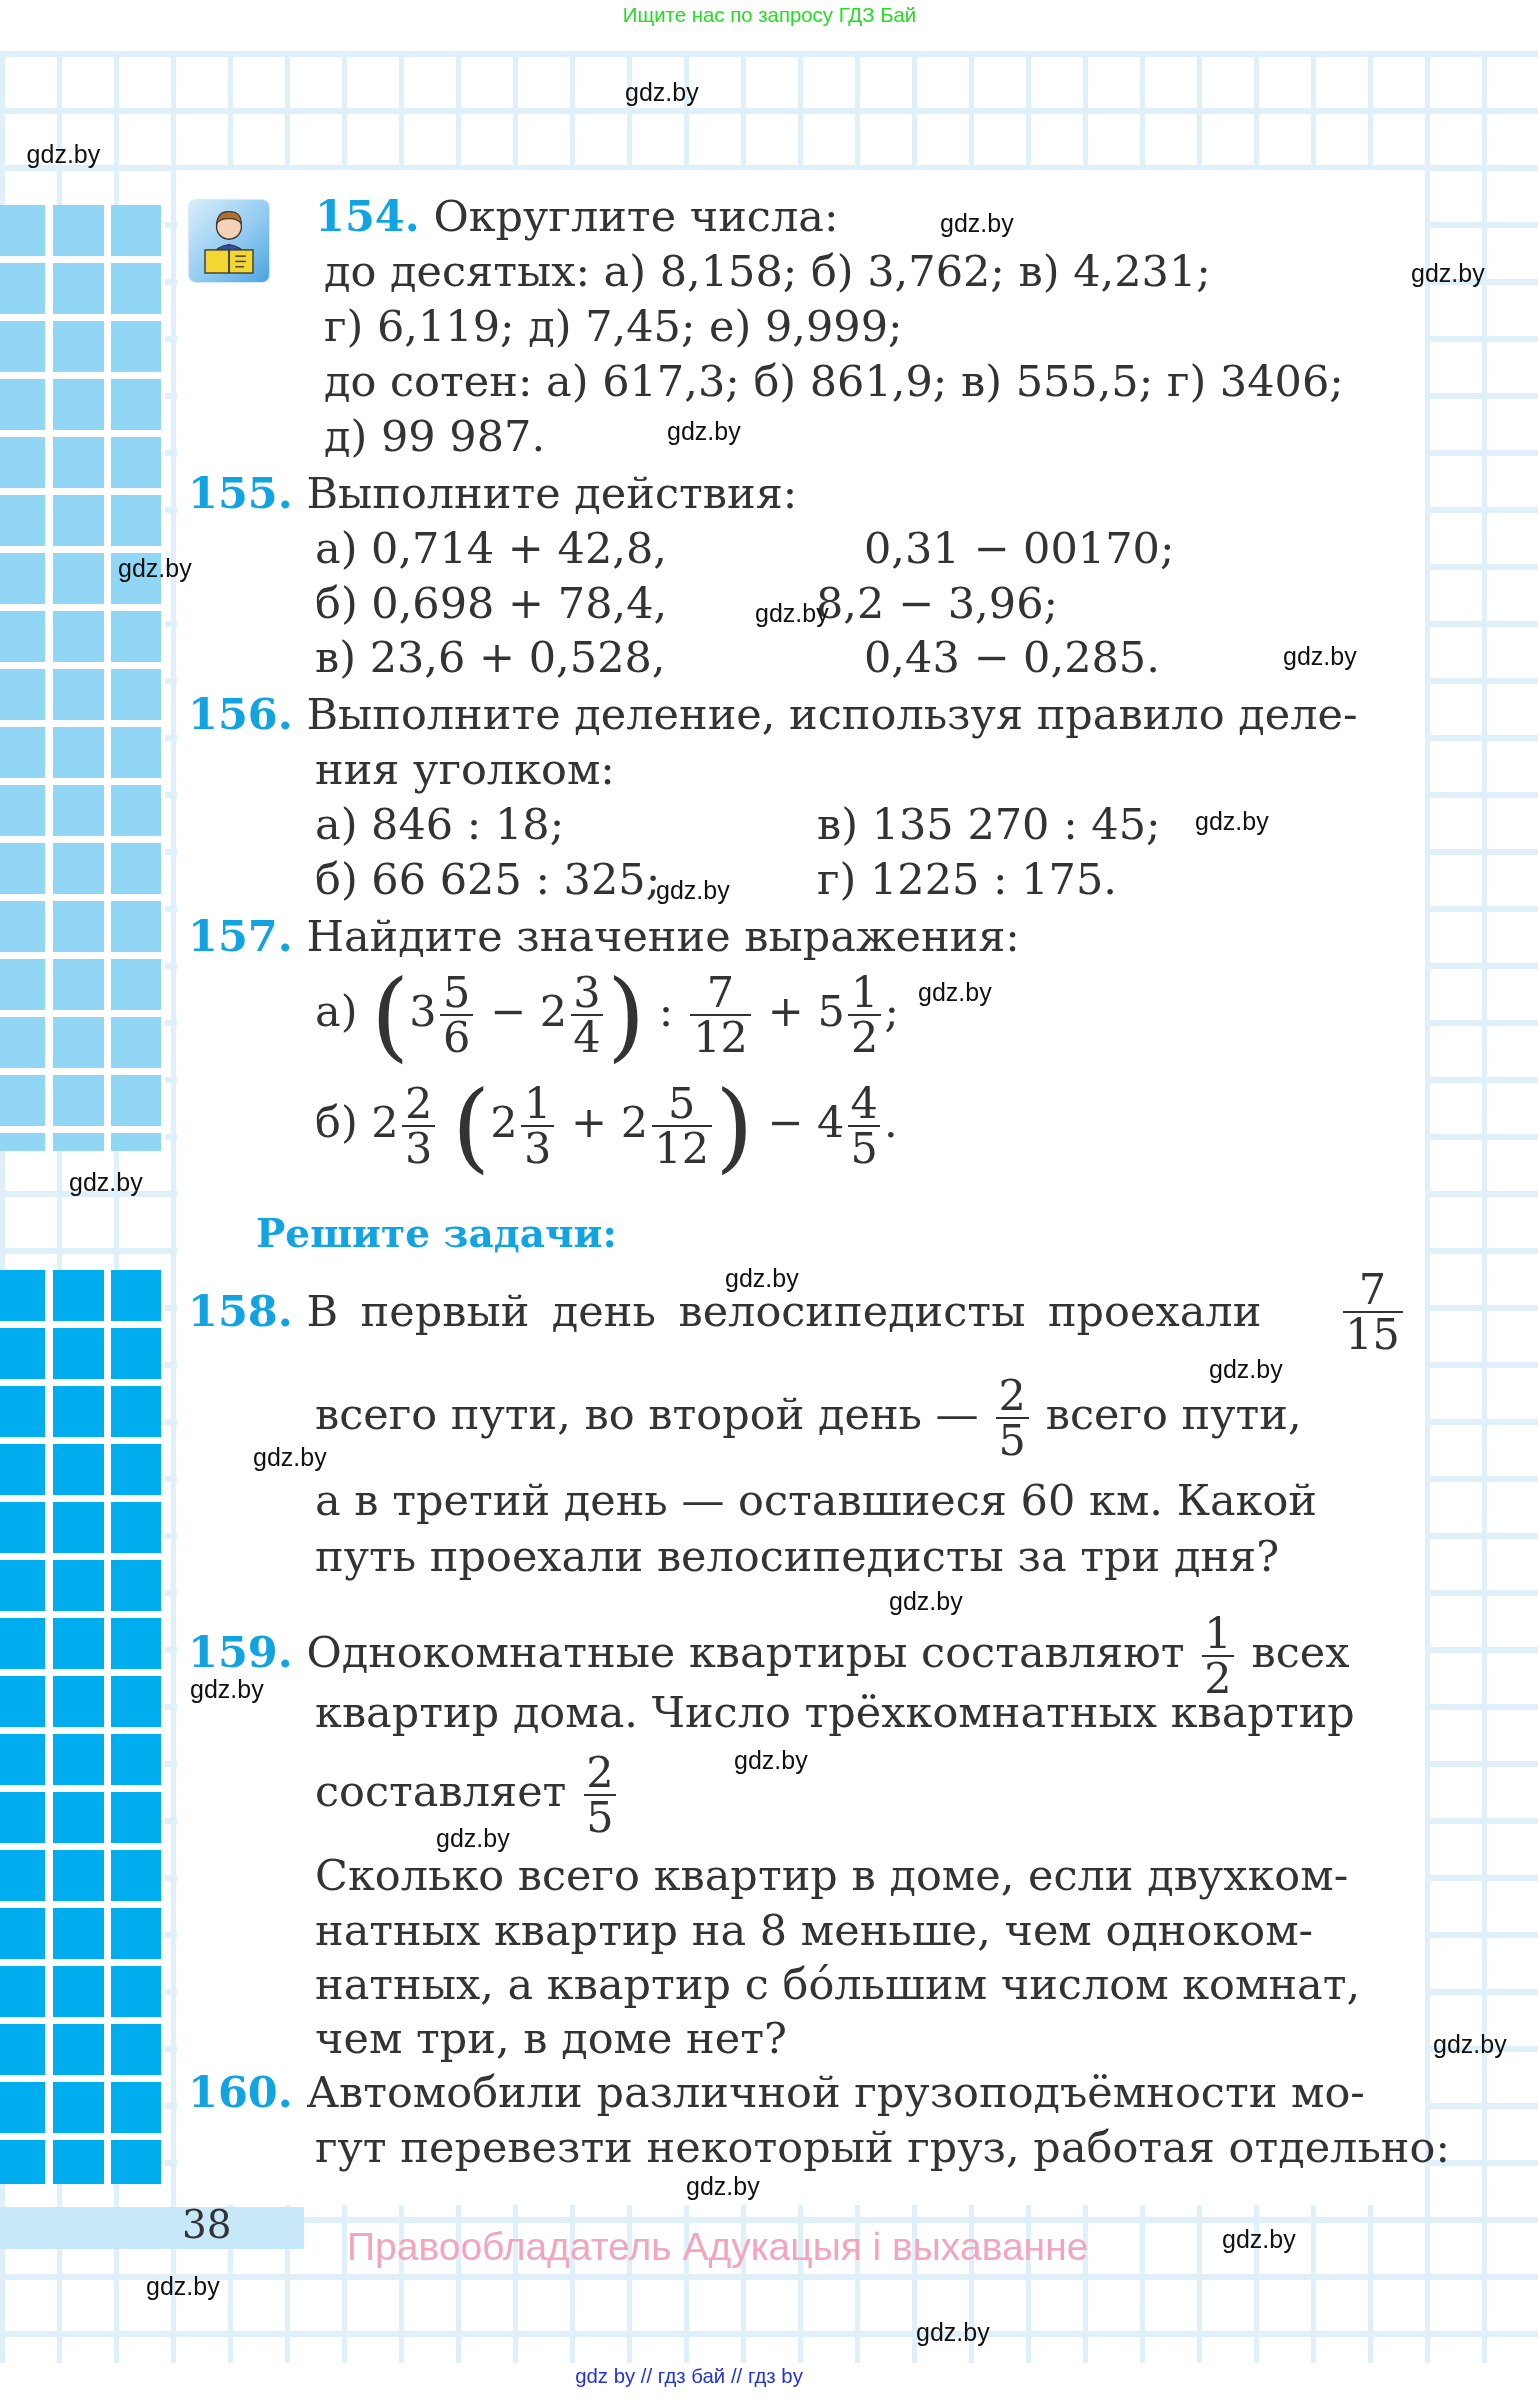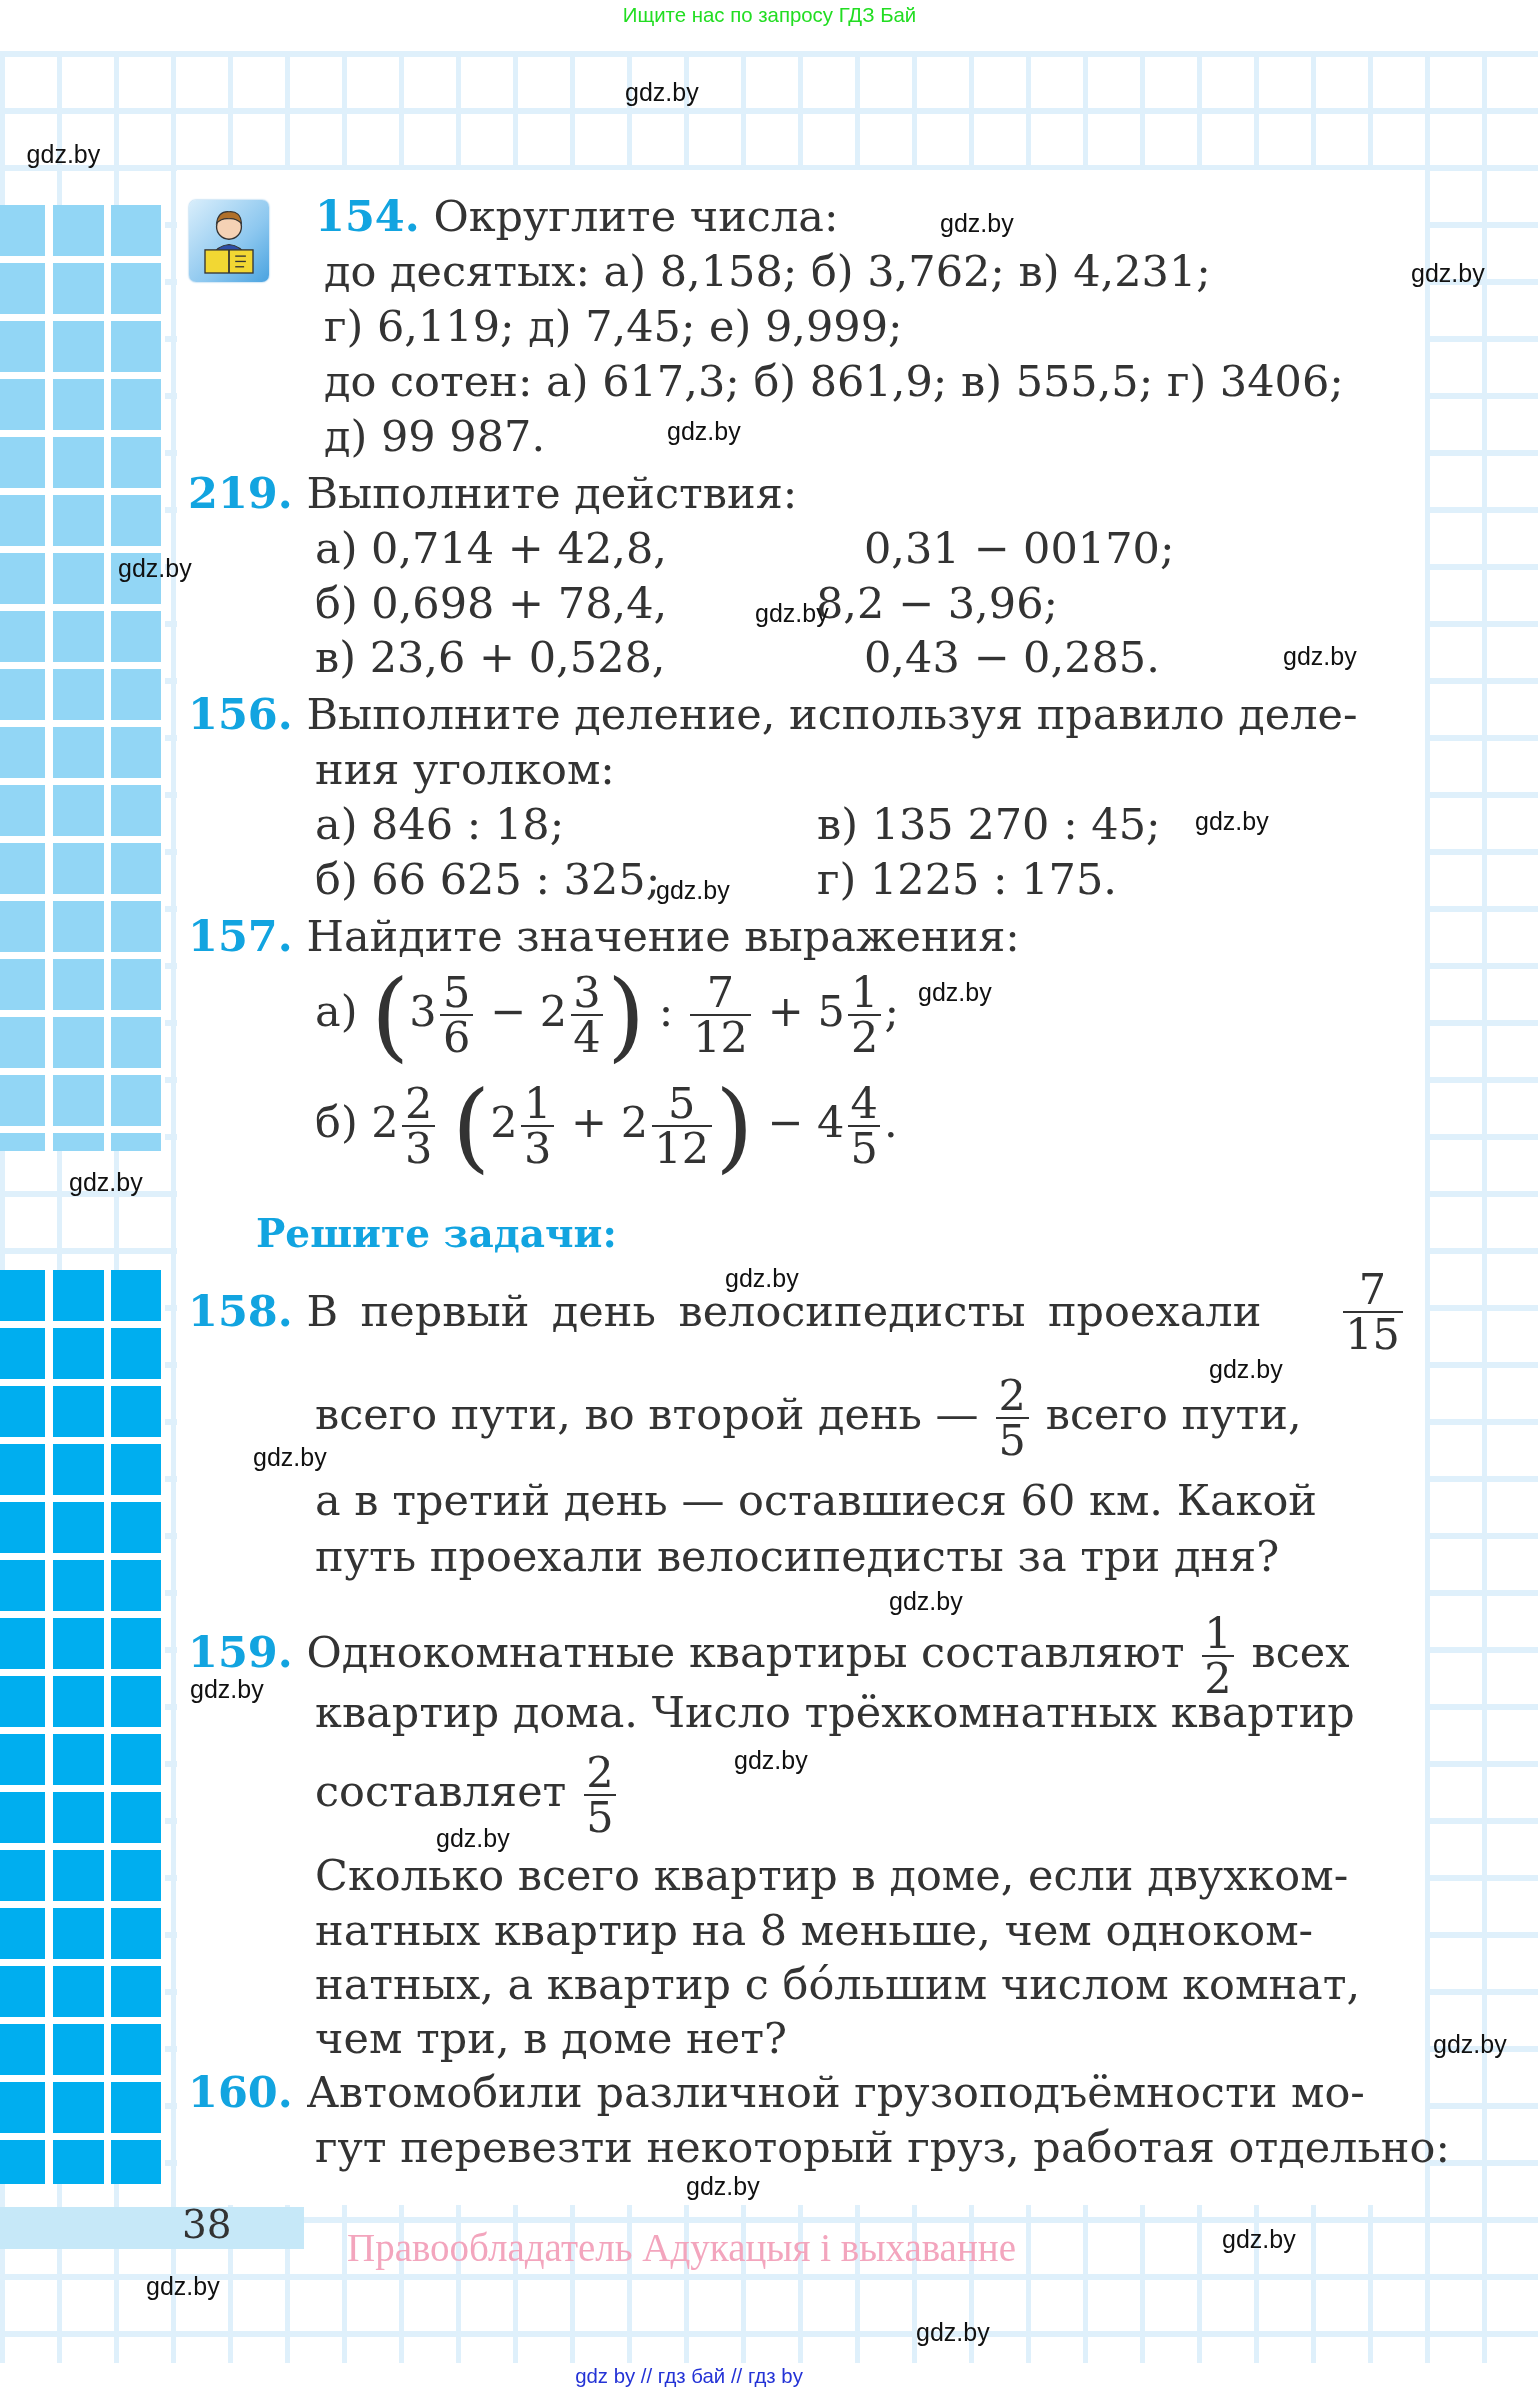--- a/index.html
+++ b/index.html
@@ -27,21 +27,21 @@
   #header-promo { left:0; width:1539px; top:3.5px; text-align:center; color:#22dd22;
     font-family:"Liberation Sans", sans-serif; font-size:20.4px; }
   .wm { position:absolute; font-family:"Liberation Sans", sans-serif; font-size:25px; color:#111; }
   .line { position:absolute; font-size:43px; white-space:nowrap; color:#333; line-height:1; }
   .num { color:#12a4e0; font-weight:bold; }
   .section-title { color:#12a4e0; font-weight:bold; font-size:39px; }
   .frac { display:inline-block; vertical-align:middle; text-align:center; line-height:1; margin:0 3.5px; }
   .frac > span { display:block; padding:0 2.7px; }
   .frac .den { border-top:2.7px solid #333; }
   .paren { font-size:98px; font-weight:100; vertical-align:middle; color:#333; line-height:1; }
-  #rights { left:347px; top:2225px; font-family:Liberation Serif, serif; font-size:39px; color:#f3a5bd; }
+  #rights { left:347px; top:2225px; font-family:Liberation Sans, sans-serif; font-size:39px; color:#f3a5bd; }
   #footer-links { left:0; width:1378px; top:2365px; text-align:center; font-family:"Liberation Sans", sans-serif; font-size:20.4px; color:#2433d6; }
   #reader-icon { left:189px; top:200px; width:80px; height:82px; border-radius:7px;
     background:linear-gradient(135deg,#d9eefb 0%,#8cc7ef 60%,#4aa3e0 100%); box-shadow:0 0 1.8px #5aa7de; }
 </style>
 </head>
 <body>
 
 <div id="header-promo" class="abs">Ищите нас по запросу ГДЗ Бай</div>
 
 <div id="grid"></div>
@@ -66,21 +66,21 @@
 <div class="line" style="left:315px;top:195px;">
   <span class="num">154.</span>
   <span>Округлите числа:</span>
 </div>
 <div class="line" style="left:324px;top:250px;">до  десятых:  а)  8,158;    б)  3,762;    в)  4,231;</div>
 <div class="line" style="left:324px;top:305px;">г) 6,119;  д) 7,45;  е) 9,999;</div>
 <div class="line" style="left:324px;top:360px;">до сотен: а) 617,3;  б) 861,9;  в) 555,5;  г) 3406;</div>
 <div class="line" style="left:324px;top:415px;">д) 99 987.</div>
 
 <div class="line" style="left:188px;top:472px;">
-  <span class="num">219.</span>
+  <span class="num">155.</span>
   <span>Выполните действия:</span>
 </div>
 <div class="line" style="left:315px;top:527px;text-align:center;">а) 0,714 + 42,8,</div>
 <div class="line" style="left:864px;top:527px;">0,31 − 00170;</div>
 <div class="line" style="left:315px;top:582px;">б) 0,698 + 78,4,</div>
 <div class="line" style="left:816px;top:582px;">8,2 − 3,96;</div>
 <div class="line" style="left:315px;top:636px;">в) 23,6 + 0,528,</div>
 <div class="line" style="left:864px;top:636px;">0,43 − 0,285.</div>
 
 <div class="line" style="left:188px;top:693px;">

